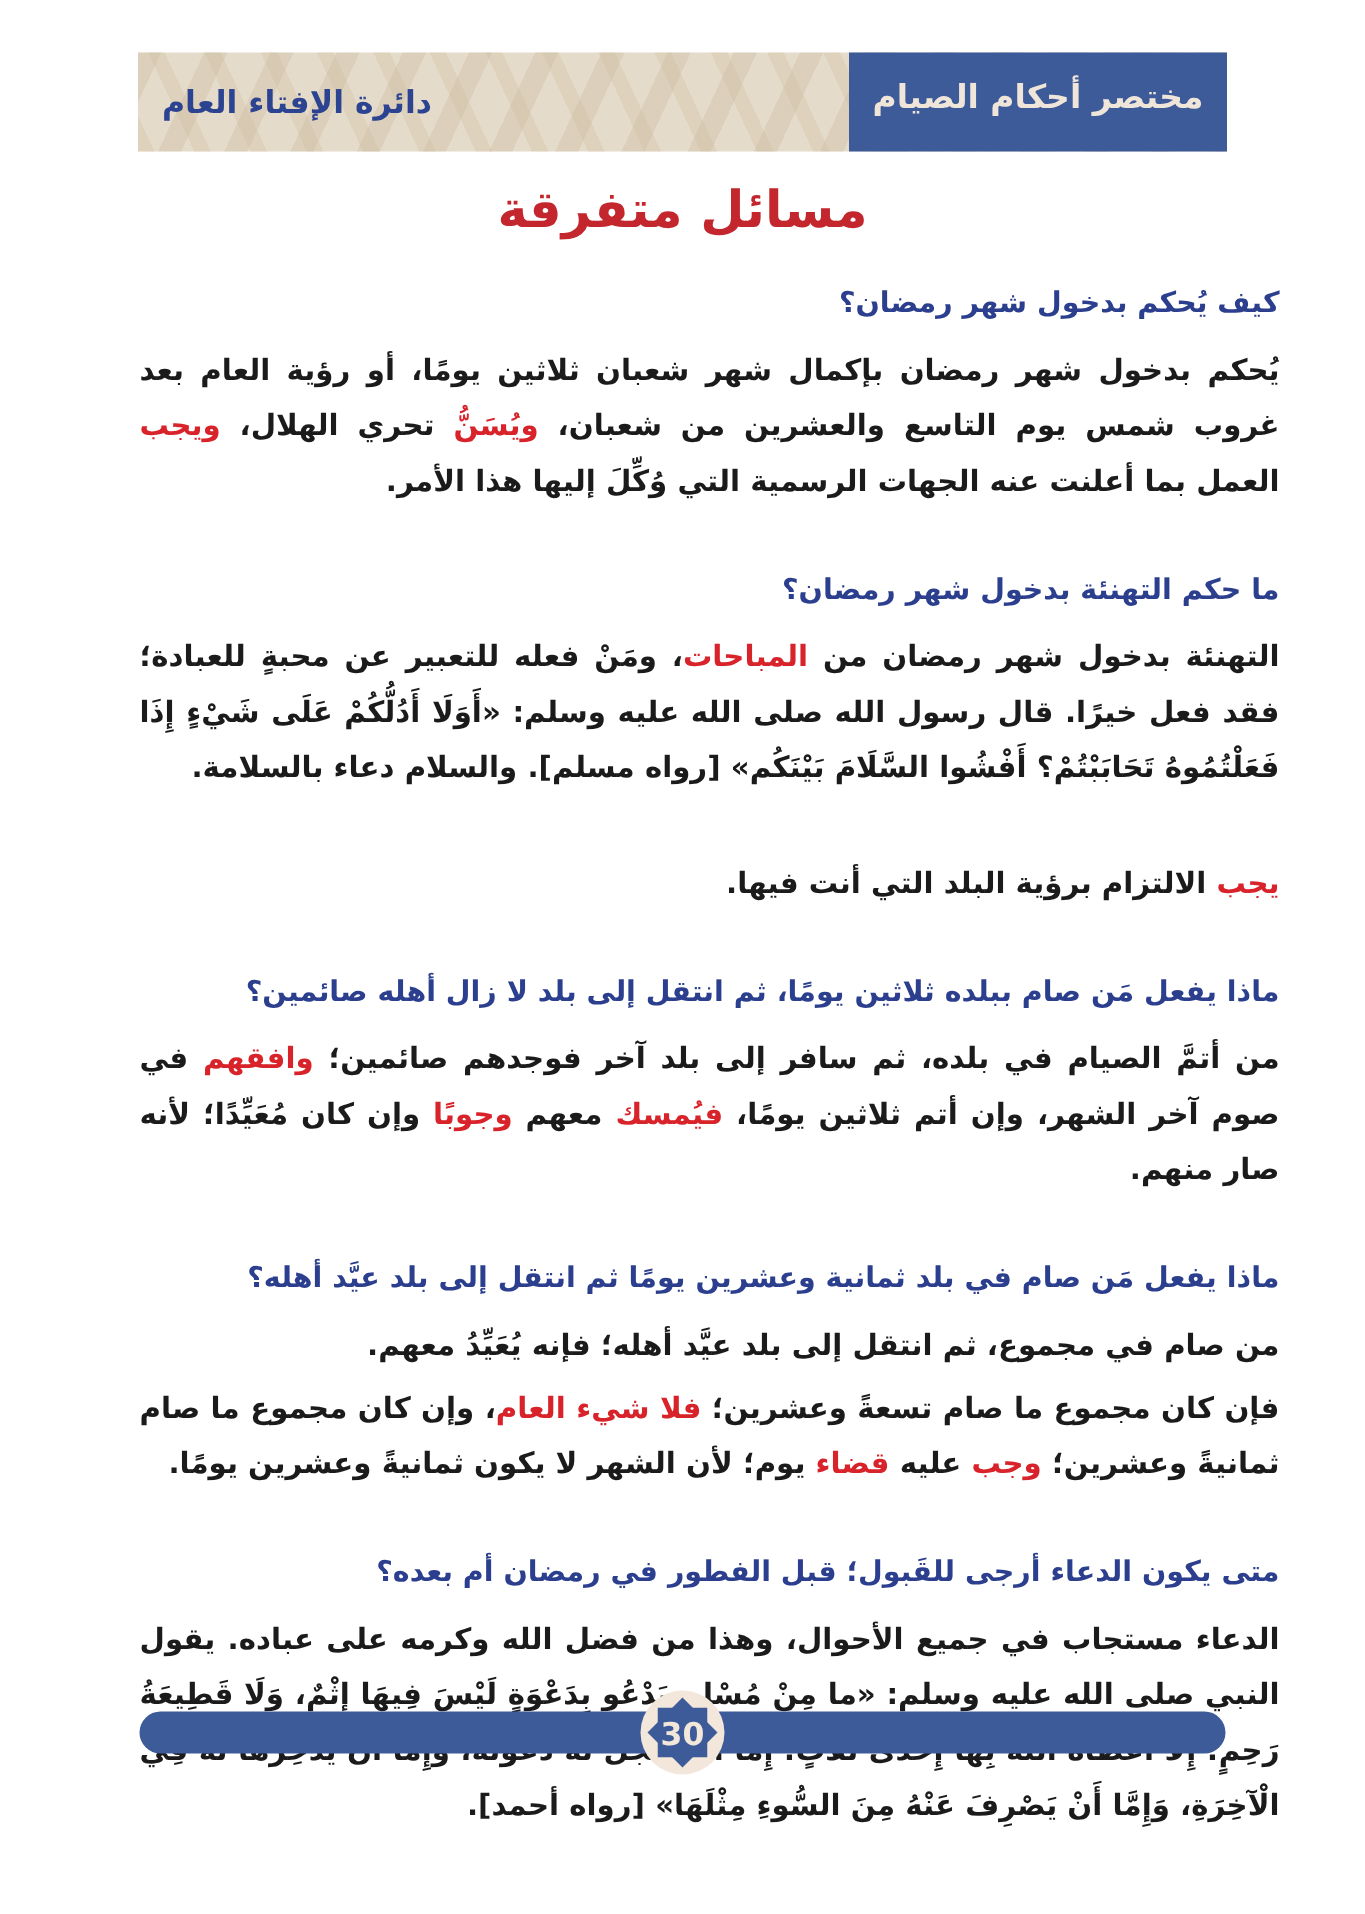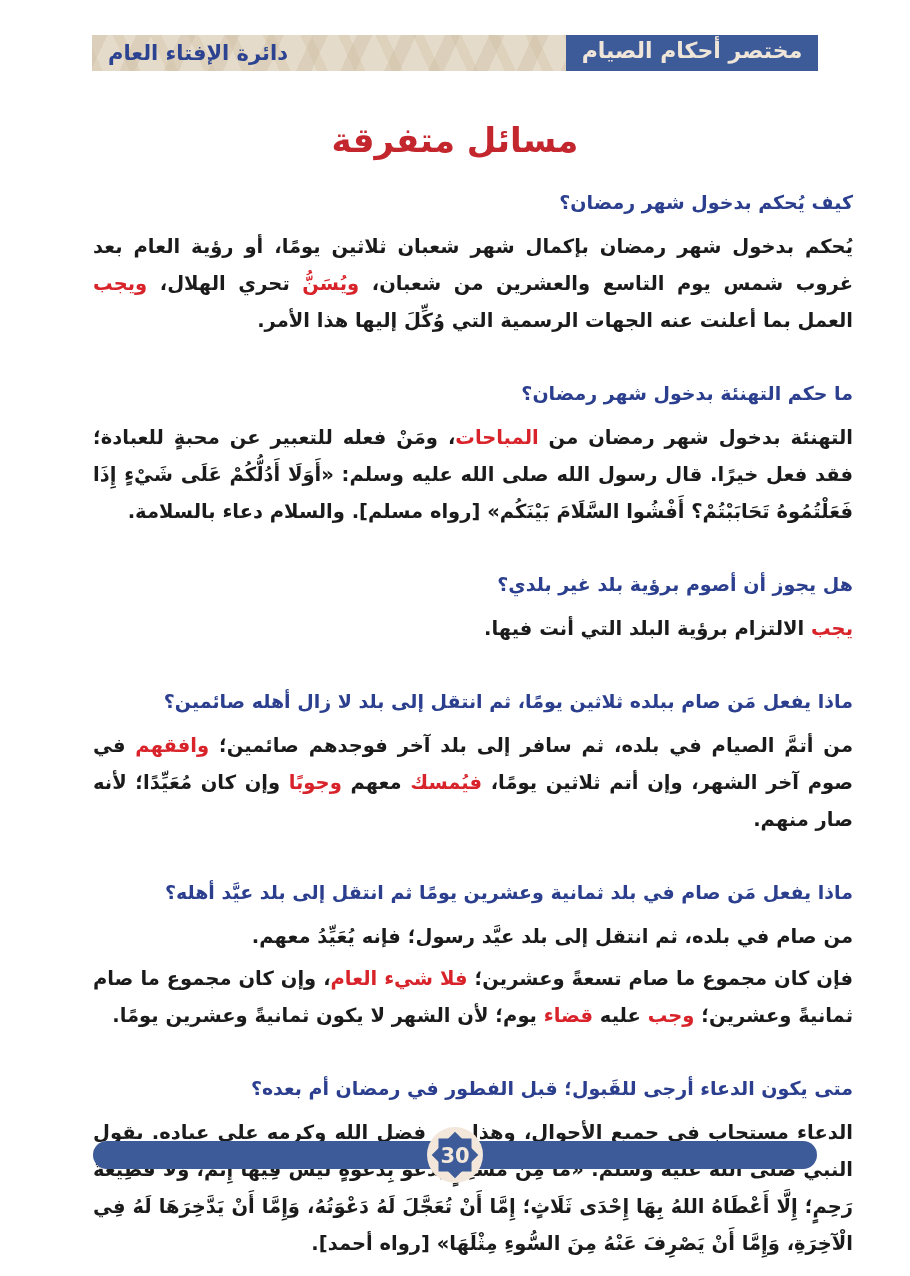--- a/index.html
+++ b/index.html
@@ -16,21 +16,21 @@
     overflow: hidden;
     direction: rtl;
   }
 
   
   .header-bar {
     position: absolute;
     top: 35px;
     left: 92px;
     width: 726px;
-    height: 36px;
+    height: 66px;
     background-color: #E5DBCA;
     background-image:
       repeating-linear-gradient(115deg, rgba(198,180,152,0.30) 0 14px, rgba(198,180,152,0) 14px 40px),
       repeating-linear-gradient(65deg, rgba(214,199,173,0.45) 0 10px, rgba(214,199,173,0) 10px 34px);
     direction: rtl;
     text-align: right;
   }
   .header-band {
     position: absolute;
     right: 0;
@@ -148,35 +148,34 @@
             <p><span>يُحكم بدخول شهر رمضان بإكمال شهر شعبان ثلاثين يومًا، أو رؤية العام بعد غروب شمس يوم التاسع والعشرين من شعبان، </span><span class="red">ويُسَنُّ</span><span> تحري الهلال، </span><span class="red">ويجب</span><span> العمل بما أعلنت عنه الجهات الرسمية التي وُكِّلَ إليها هذا الأمر.</span></p>
           </div>
         </section>
         <section class="section">
           <h2 class="question">ما حكم التهنئة بدخول شهر رمضان؟</h2>
           <div class="answer">
             <p><span>التهنئة بدخول شهر رمضان من </span><span class="red">المباحات</span><span>، ومَنْ فعله للتعبير عن محبةٍ للعبادة؛ فقد فعل خيرًا. قال رسول الله صلى الله عليه وسلم: «أَوَلَا أَدُلُّكُمْ عَلَى شَيْءٍ إِذَا فَعَلْتُمُوهُ تَحَابَبْتُمْ؟ أَفْشُوا السَّلَامَ بَيْنَكُم» [رواه مسلم]. والسلام دعاء بالسلامة.</span></p>
           </div>
         </section>
         <section class="section">
-          <h2 class="question">هل يجوز أن أصوم برؤية بلد غير بلدي؟</h2>
           <div class="answer">
             <p><span class="red">يجب</span><span> الالتزام برؤية البلد التي أنت فيها.</span></p>
           </div>
         </section>
         <section class="section">
           <h2 class="question">ماذا يفعل مَن صام ببلده ثلاثين يومًا، ثم انتقل إلى بلد لا زال أهله صائمين؟</h2>
           <div class="answer">
             <p><span>من أتمَّ الصيام في بلده، ثم سافر إلى بلد آخر فوجدهم صائمين؛ </span><span class="red">وافقهم</span><span> في صوم آخر الشهر، وإن أتم ثلاثين يومًا، </span><span class="red">فيُمسك</span><span> معهم </span><span class="red">وجوبًا</span><span> وإن كان مُعَيِّدًا؛ لأنه صار منهم.</span></p>
           </div>
         </section>
         <section class="section">
           <h2 class="question">ماذا يفعل مَن صام في بلد ثمانية وعشرين يومًا ثم انتقل إلى بلد عيَّد أهله؟</h2>
           <div class="answer">
-            <p><span>من صام في بلده، ثم انتقل إلى بلد عيَّد رسول؛ فإنه يُعَيِّدُ معهم.</span></p>
+            <p><span>من صام في مجموع، ثم انتقل إلى بلد عيَّد أهله؛ فإنه يُعَيِّدُ معهم.</span></p>
             <p><span>فإن كان مجموع ما صام تسعةً وعشرين؛ </span><span class="red">فلا شيء العام</span><span>، وإن كان مجموع ما صام ثمانيةً وعشرين؛ </span><span class="red">وجب</span><span> عليه </span><span class="red">قضاء</span><span> يوم؛ لأن الشهر لا يكون ثمانيةً وعشرين يومًا.</span></p>
           </div>
         </section>
         <section class="section">
           <h2 class="question">متى يكون الدعاء أرجى للقَبول؛ قبل الفطور في رمضان أم بعده؟</h2>
           <div class="answer">
             <p><span>الدعاء مستجاب في جميع الأحوال، وهذا من فضل الله وكرمه على عباده. يقول النبي صلى الله عليه وسلم: «ما مِنْ مُسْلِمٍ يَدْعُو بِدَعْوَةٍ لَيْسَ فِيهَا إِثْمٌ، وَلَا قَطِيعَةُ رَحِمٍ؛ إِلَّا أَعْطَاهُ اللهُ بِهَا إِحْدَى ثَلَاثٍ؛ إِمَّا أَنْ تُعَجَّلَ لَهُ دَعْوَتُهُ، وَإِمَّا أَنْ يَدَّخِرَهَا لَهُ فِي الْآخِرَةِ، وَإِمَّا أَنْ يَصْرِفَ عَنْهُ مِنَ السُّوءِ مِثْلَهَا» [رواه أحمد].</span></p>
           </div>
         </section>
       </div>

